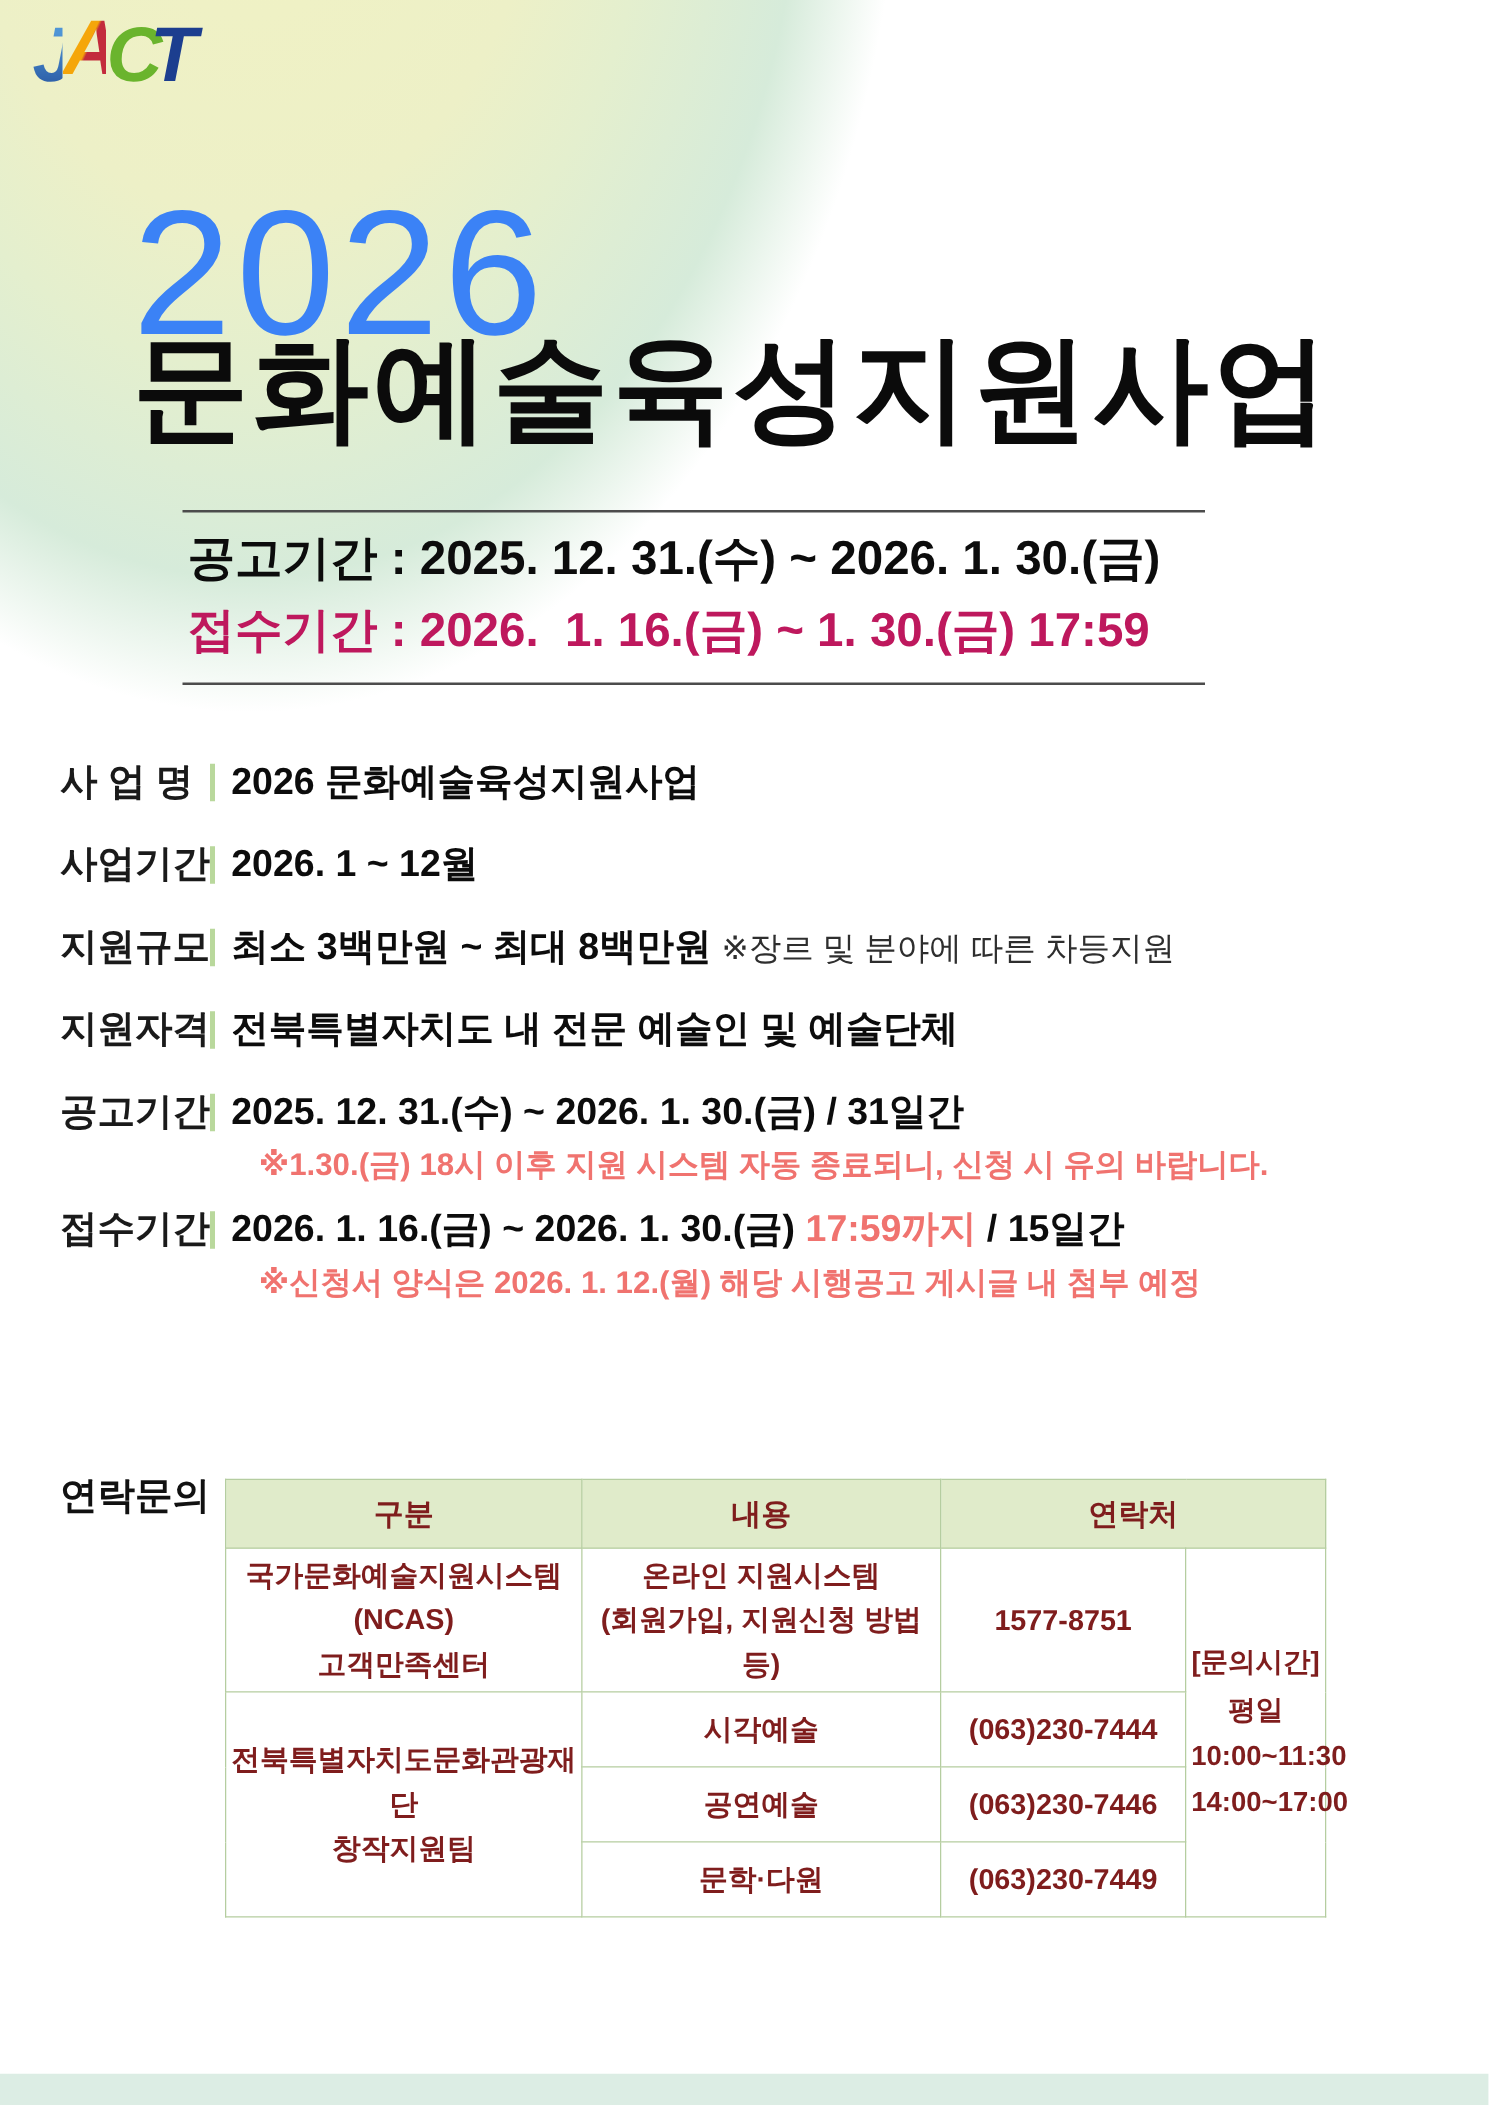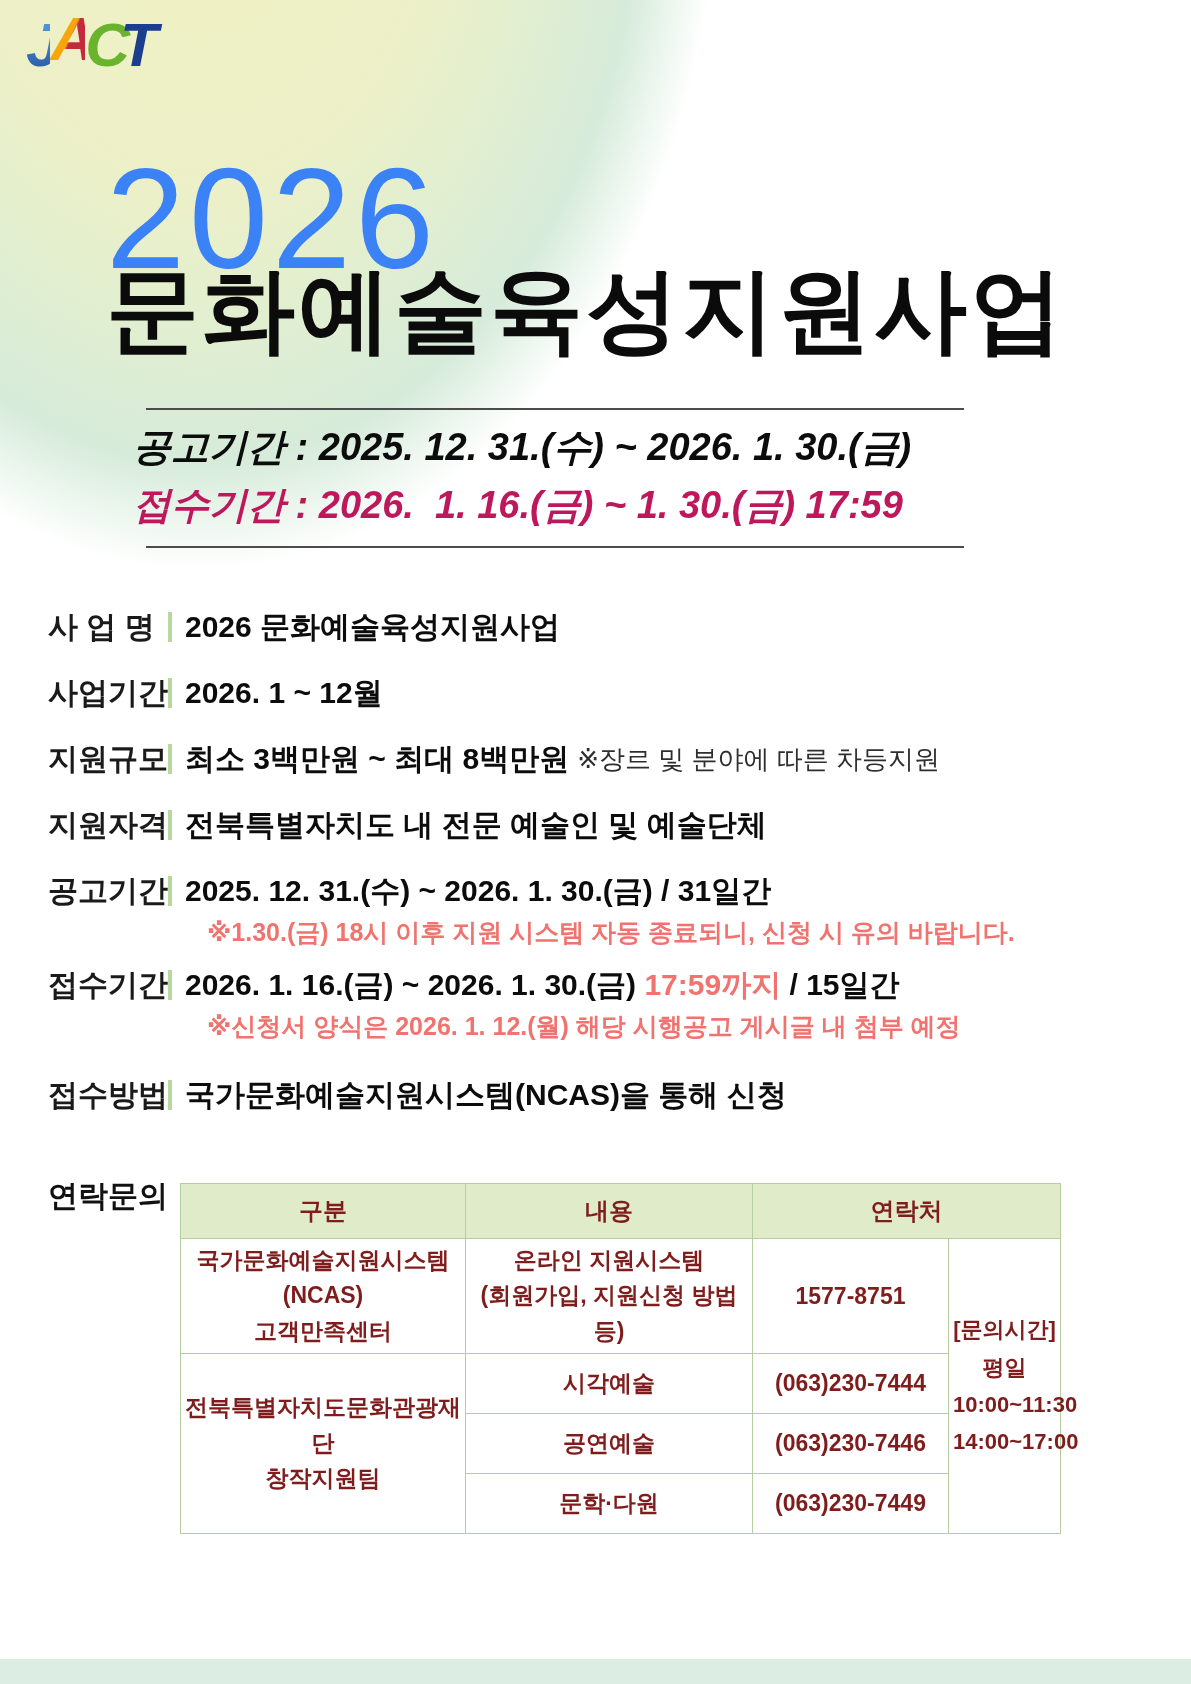--- a/index.html
+++ b/index.html
@@ -30,22 +30,22 @@
   .logo .l-t{color:#1c3e8f;}
   
   .title1{position:absolute;left:106px;top:148px;font-size:142px;font-weight:400;
           line-height:1;letter-spacing:4px;color:#3b82f6;}
   .title2{position:absolute;left:106px;top:264px;font-size:93px;font-weight:900;
           line-height:1;letter-spacing:3px;color:#0b0b0b;white-space:nowrap;}
   
   .rule{position:absolute;left:146px;width:818px;height:2px;background:#4c4c4c;}
   .rule-top{top:408px;}
   .rule-bottom{top:546px;}
-  .period-line{position:absolute;left:133px;font-size:38px;font-weight:800;
-               white-space:pre-wrap;line-height:1;font-style:italic;}
+  .period-line{position:absolute;left:150px;font-size:38px;font-weight:800;
+               white-space:pre-wrap;line-height:1;}
   .period-announce{top:428px;color:#0c0c0c;}
   .period-apply{top:486px;color:#be185d;}
   
   .detail-row{position:absolute;left:48px;white-space:nowrap;font-size:30px;
               font-weight:800;line-height:34px;}
   .dlabel{display:inline-block;width:120px;color:#1a1a1a;vertical-align:middle;}
   .dbar{display:inline-block;width:4px;height:30px;background:#b9d89c;
         vertical-align:middle;margin:0 13px 0 0;}
   .dval{color:#0c0c0c;vertical-align:middle;}
   .dval-note{font-weight:400;font-size:26px;color:#2e2e2e;vertical-align:middle;margin-left:8px;}
@@ -103,23 +103,20 @@
     <span class="dlabel">지원자격</span><span class="dbar"></span><span class="dval">전북특별자치도 내 전문 예술인 및 예술단체</span>
   </div>
   <div class="detail-row" style="top:872px">
     <span class="dlabel">공고기간</span><span class="dbar"></span><span class="dval">2025. 12. 31.(수) ~ 2026. 1. 30.(금) / 31일간</span>
   </div>
   <div class="detail-note" style="top:920px">※1.30.(금) 18시 이후 지원 시스템 자동 종료되니, 신청 시 유의 바랍니다.</div>
   <div class="detail-row" style="top:966px">
     <span class="dlabel">접수기간</span><span class="dbar"></span><span class="dval">2026. 1. 16.(금) ~ 2026. 1. 30.(금) </span><span class="dval dval-highlight">17:59까지</span><span class="dval"> / 15일간</span>
   </div>
   <div class="detail-note" style="top:1014px">※신청서 양식은 2026. 1. 12.(월) 해당 시행공고 게시글 내 첨부 예정</div>
-  <div class="detail-row" style="top:1076px">
-    <span class="dlabel">접수방법</span><span class="dbar"></span><span class="dval">국가문화예술지원시스템(NCAS)을 통해 신청</span>
-  </div>
 
   <div class="contact-label">연락문의</div>
   <table class="contact-table">
     <colgroup>
       <col style="width:285px">
         <col style="width:287px">
         <col style="width:196px">
         <col style="width:112px">
     </colgroup>
     <thead>

